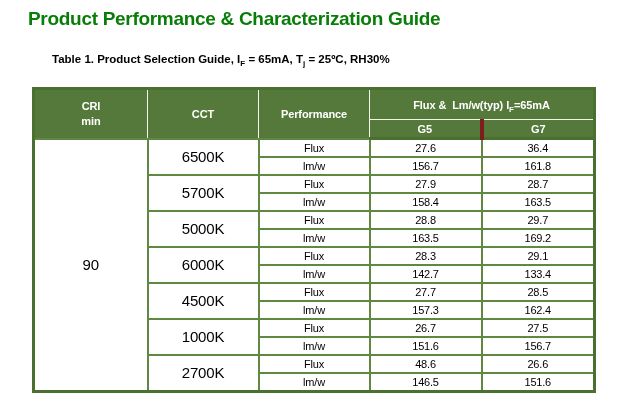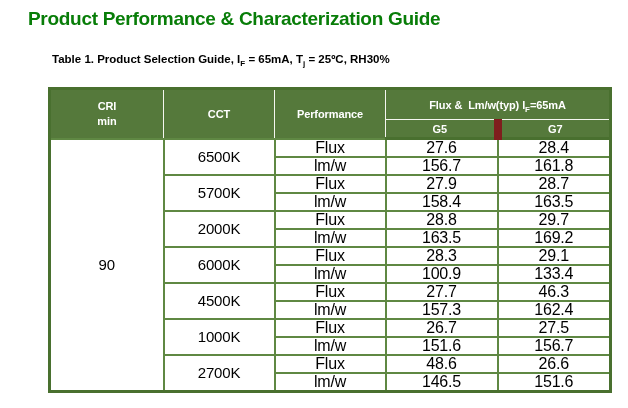--- a/index.html
+++ b/index.html
@@ -41,50 +41,50 @@
     white-space: nowrap;
   }
   sub {
     font-size: 8px;
     line-height: 0;
   }
   .pre { white-space: pre; text-align: center; }
 
   table.selection-table {
     position: absolute;
-    left: 48px;
+    left: 32px;
     top: 87px;
     width: 561px;
     border-collapse: collapse;
     table-layout: fixed;
     border: 3px solid #49702f;
   }
   .selection-table th {
     background: #55793b;
     color: #ffffff;
     font-weight: bold;
     font-size: 11px;
     border: 1px solid #f4f6f0;
     padding: 0;
     text-align: center;
     vertical-align: middle;
     letter-spacing: -0.1px;
   }
   .selection-table thead tr.hrow1 th { height: 29px; }
   .selection-table thead tr.hrow2 th { height: 17px; }
   .selection-table thead tr.hrow2 th { border-bottom: 3px solid #49702f; }
-  .selection-table th.th-g5 { border-right: 8px solid #7f1d1d; }
+  .selection-table th.th-g5 { border-right: 4px solid #7f1d1d; }
   .th-cri .line { display: block; line-height: 13px; }
   .th-cri .line + .line { margin-top: 2px; }
 
   .selection-table td {
     border: 2px solid #5f8843;
     padding: 0;
     height: 16px;
-    font-size: 16px;
+    font-size: 11px;
     line-height: 16px;
     color: #000000;
     text-align: center;
     vertical-align: middle;
     background: #ffffff;
     letter-spacing: -0.2px;
   }
   .selection-table td.cri-cell,
   .selection-table td.cct-cell { font-size: 15px; }
 </style>
@@ -119,65 +119,65 @@
         <th class="th-g5">G5</th>
         <th class="th-g7">G7</th>
       </tr>
     </thead>
     <tbody>
       <tr>
         <td rowspan="14" class="cri-cell">90</td>
         <td rowspan="2" class="cct-cell">6500K</td>
         <td>Flux</td>
         <td>27.6</td>
-        <td>28.4</td>
+        <td>36.4</td>
       </tr>
       <tr>
         <td>lm/w</td>
         <td>156.7</td>
         <td>161.8</td>
       </tr>
       <tr>
         <td rowspan="2" class="cct-cell">5700K</td>
         <td>Flux</td>
         <td>27.9</td>
         <td>28.7</td>
       </tr>
       <tr>
         <td>lm/w</td>
         <td>158.4</td>
         <td>163.5</td>
       </tr>
       <tr>
-        <td rowspan="2" class="cct-cell">2000K</td>
+        <td rowspan="2" class="cct-cell">5000K</td>
         <td>Flux</td>
         <td>28.8</td>
         <td>29.7</td>
       </tr>
       <tr>
         <td>lm/w</td>
         <td>163.5</td>
         <td>169.2</td>
       </tr>
       <tr>
         <td rowspan="2" class="cct-cell">6000K</td>
         <td>Flux</td>
         <td>28.3</td>
         <td>29.1</td>
       </tr>
       <tr>
         <td>lm/w</td>
-        <td>100.9</td>
+        <td>142.7</td>
         <td>133.4</td>
       </tr>
       <tr>
         <td rowspan="2" class="cct-cell">4500K</td>
         <td>Flux</td>
         <td>27.7</td>
-        <td>46.3</td>
+        <td>28.5</td>
       </tr>
       <tr>
         <td>lm/w</td>
         <td>157.3</td>
         <td>162.4</td>
       </tr>
       <tr>
         <td rowspan="2" class="cct-cell">1000K</td>
         <td>Flux</td>
         <td>26.7</td>

